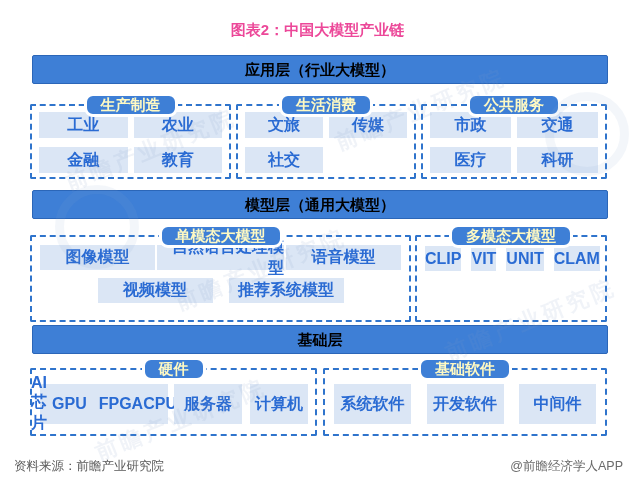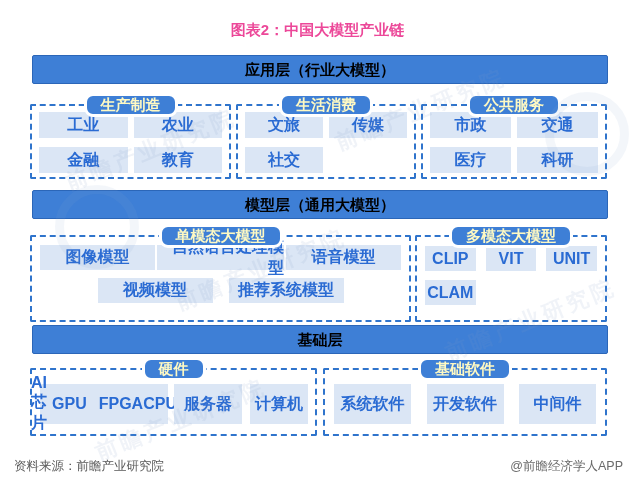--- a/index.html
+++ b/index.html
@@ -13,21 +13,21 @@
   .group{position:absolute;border:2px dashed #2F74CC;border-radius:2px;}
   .pill{position:absolute;top:-13px;left:50%;transform:translateX(-50%);
         background:#3E7FD6;border:3px solid #ffffff;border-radius:9px;color:#fef9c3;
         font-size:15px;font-weight:bold;line-height:16px;padding:1px 14px;
         white-space:nowrap;z-index:3;}
   .item{background:#DBE6F5;color:#2A6BD3;font-size:16px;font-weight:bold;
         display:flex;align-items:center;justify-content:center;text-align:right;}
   .grid2{position:absolute;left:7px;right:7px;top:6px;bottom:4px;display:grid;
          grid-template-columns:1fr 1fr;column-gap:6px;row-gap:9px;}
   .gridm{position:absolute;left:8px;right:8px;top:9px;display:grid;
-         grid-template-columns:1fr 1fr 1fr;column-gap:10px;row-gap:9px;
+         grid-template-columns:1fr 1fr 1fr 1fr;column-gap:10px;row-gap:9px;
          grid-auto-rows:25px;}
   .mrow{position:absolute;left:8px;right:8px;display:flex;}
   .mrow1{top:8px;justify-content:space-between;}
   .mrow2{top:41px;justify-content:center;gap:16px;}
   .mrow .item{height:25px;}
   .w1{width:115px;}
   .w2{width:127px;}
   .hwrow{position:absolute;left:8px;top:14px;display:flex;height:40px;}
   .chipbox{width:128px;gap:5px;}
   .hw2{width:68px;margin-left:6px;}

